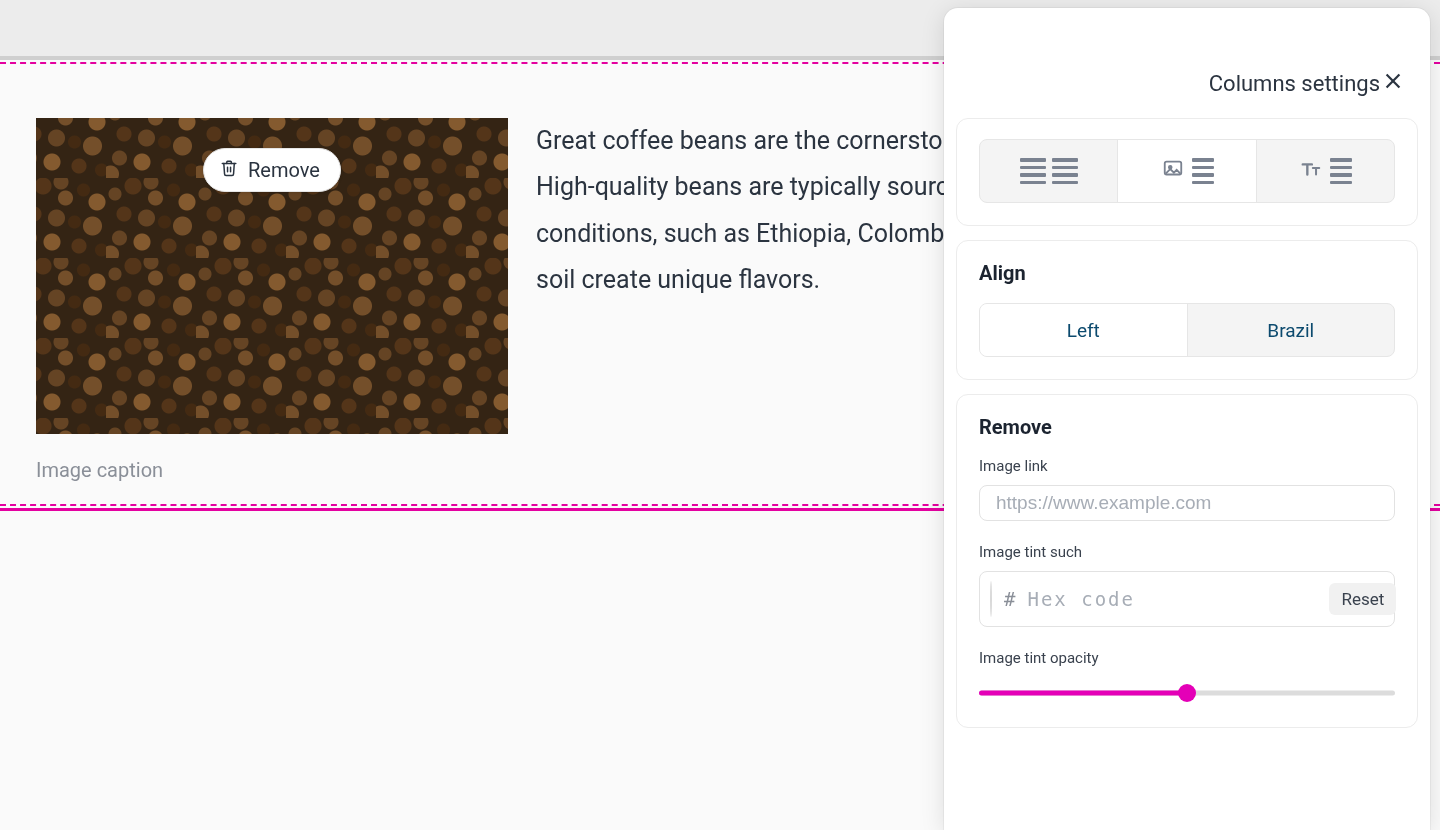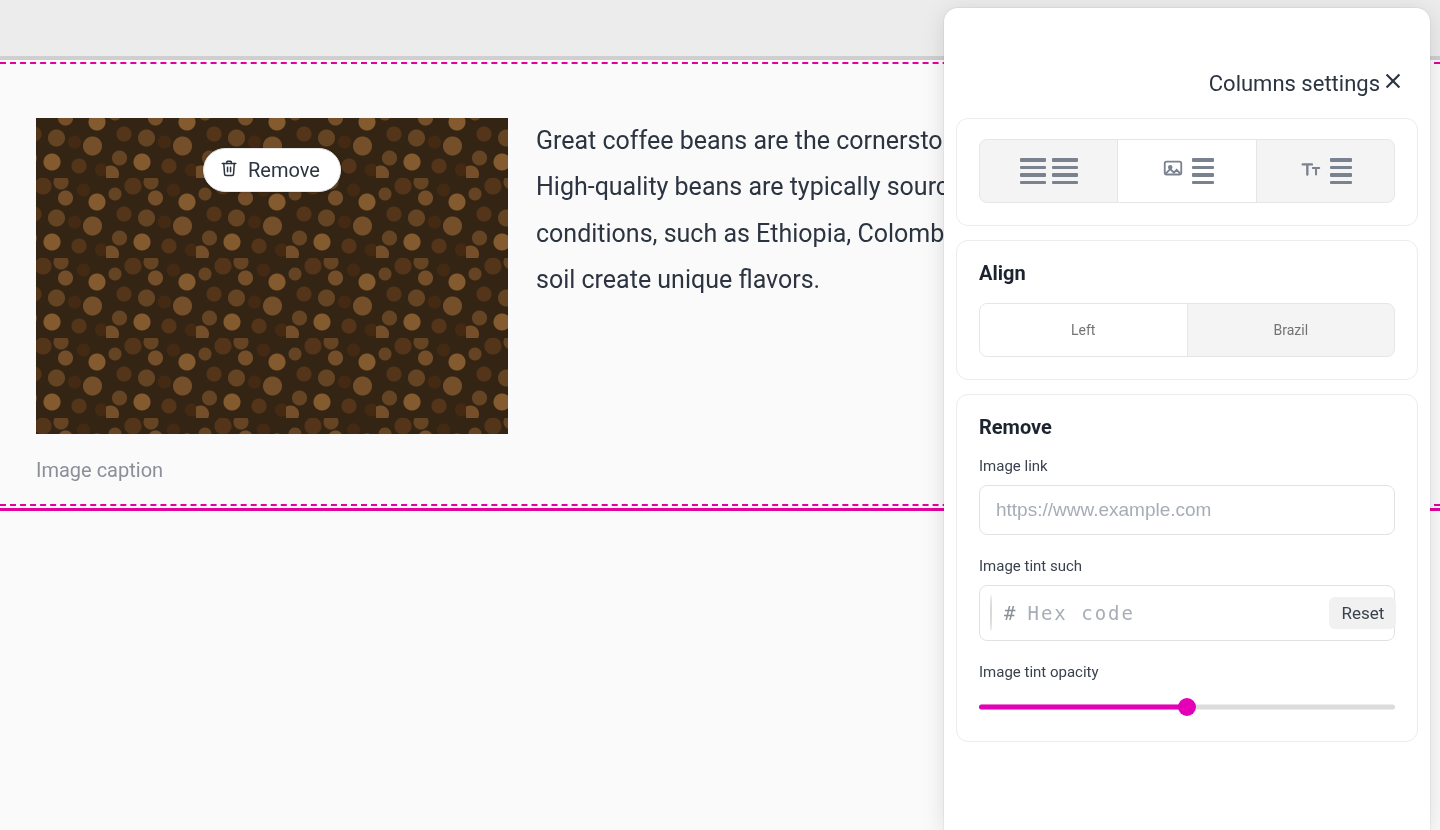--- a/index.html
+++ b/index.html
@@ -205,38 +205,38 @@
     display: flex;
     border: 1px solid #e6e6e6;
     border-radius: 8px;
     overflow: hidden;
     height: 54px;
     background: #f4f4f4;
   }
   .seg2 .opt {
     flex: 1;
     display:flex; align-items:center; justify-content:center;
-    font-size: 14px;
-    color: #737373;
+    font-size: 19px;
+    color: #0c4a6e;
     cursor: pointer;
     border-right: 1px solid #e6e6e6;
   }
   .seg2 .opt:last-child{border-right:none;}
   .seg2 .opt.active { background: #fff; }
 
   
   .field-label {
     font-size: 15px;
     color: #3a424e;
     margin-bottom: 10px;
     font-weight: 400;
   }
   .text-input {
     width: 100%;
-    height: 50px;
+    height: 36px;
     border: 1px solid #e2e2e2;
     border-radius: 8px;
     padding: 0 16px;
     font-size: 19px;
     color: #2b3440;
     background: #fff;
   }
   .text-input::placeholder { color: #a7adb6; }
   .gap { height: 22px; }
 

